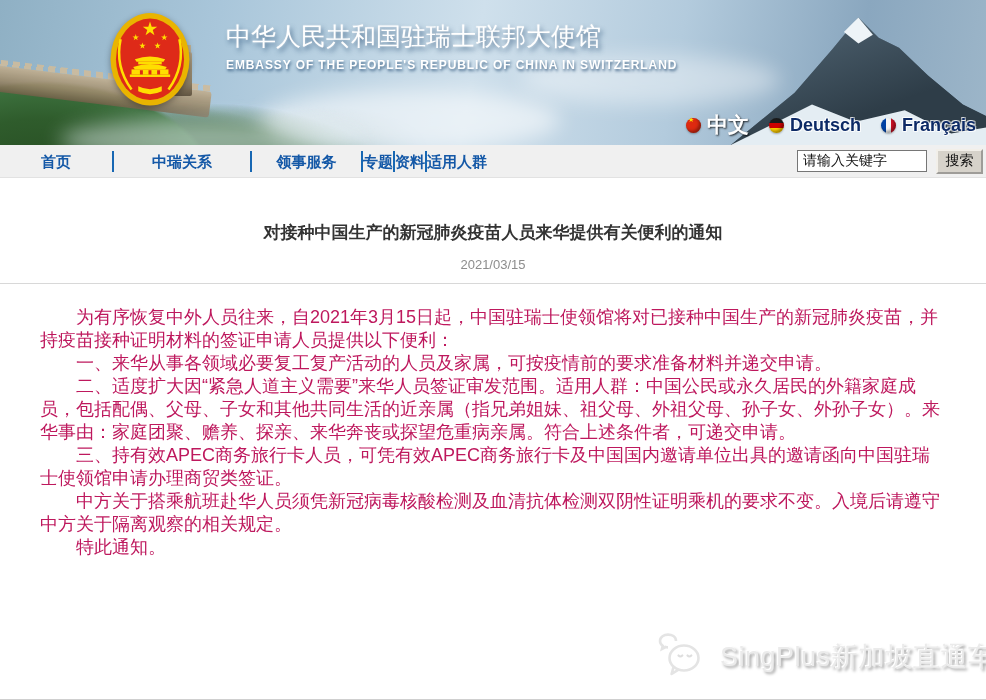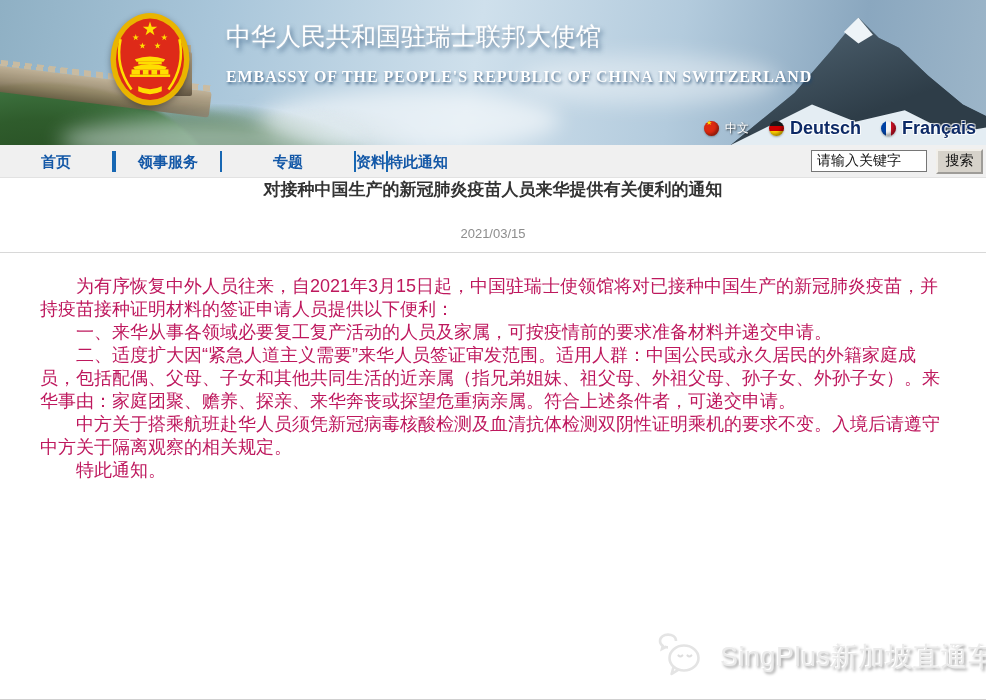--- a/index.html
+++ b/index.html
@@ -45,59 +45,59 @@
     clip-path:polygon(56% 12%, 61% 24%, 56% 30%, 51% 22%); }
   .mtn-snow2 { position:absolute; right:0; top:0; width:290px; height:145px; background:#e4edf3;
     clip-path:polygon(12% 100%, 40% 72%, 55% 84%, 72% 76%, 88% 92%, 100% 88%, 100% 100%); }
 
   .emblem { position:absolute; left:108px; top:9px; width:84px; height:104px;
     filter:drop-shadow(0 2px 3px rgba(0,0,0,.35)); }
 
   .banner-titles { position:absolute; left:226px; top:20px; width:600px; }
   .title-cn { font-size:25px; font-weight:normal; color:#ffffff; letter-spacing:0px; white-space:nowrap;
     text-shadow:2px 3px 5px rgba(30,70,110,.75), 0 0 2px rgba(255,255,255,.6); }
-  .title-en { margin-top:15px; font-size:16px; font-weight:bold; color:#ffffff; letter-spacing:0.9px; white-space:nowrap;
-    text-shadow:1px 2px 3px rgba(30,70,110,.8);font-family:Liberation Serif, serif; }
+  .title-en { margin-top:5px; font-size:12px; font-weight:bold; color:#ffffff; letter-spacing:0.9px; white-space:nowrap;
+    text-shadow:1px 2px 3px rgba(30,70,110,.8); }
 
   .langs { position:absolute; right:10px; bottom:6px; display:flex; align-items:center; gap:20px; }
   .lang { display:flex; align-items:center; gap:6px; cursor:pointer; }
   .flag { width:15px; height:15px; border-radius:50%; display:inline-block; position:relative;
     box-shadow:inset -2px -2px 3px rgba(0,0,0,.35), 0 1px 2px rgba(0,0,0,.3); }
   .flag-cn { background:#de2910; }
   .flag-cn::after { content:"★"; position:absolute; left:2px; top:-2px; font-size:7px; color:#ffde00; }
   .flag-de { background:linear-gradient(180deg,#1a1a1a 0 34%,#cc0000 34% 67%,#ffce00 67% 100%); }
   .flag-fr { background:linear-gradient(90deg,#0041a3 0 34%,#f4f4f4 34% 67%,#cc1126 67% 100%); }
-  .lang-label-cn { font-size:12px; font-weight:normal; color:#ffffff; text-shadow:1px 1px 2px rgba(0,0,0,.8); }
+  .lang-label-cn { font-size:21px; font-weight:bold; color:#ffffff; text-shadow:1px 1px 2px rgba(0,0,0,.8); }
   .lang-label-eu { font-size:18px; font-weight:bold; color:#0d2a66;
     text-shadow:-1px -1px 0 rgba(255,255,255,.8), 1px 1px 0 rgba(255,255,255,.8), 1px -1px 0 rgba(255,255,255,.6), -1px 1px 0 rgba(255,255,255,.6); }
 
   
   .nav { display:flex; align-items:center; height:33px; background:#f0f0f0; border-bottom:1px solid #e2e2e2; }
   .nav-item { color:#1458a7; font-weight:bold; font-size:15px; text-align:center; cursor:pointer; line-height:33px; }
   .nav-item:nth-of-type(1){ width:112px; }
   .nav-item:nth-of-type(2){ width:131px; }
   .nav-item:nth-of-type(3){ width:136px; }
   .nav-item:nth-of-type(4){ width:104px; }
   .nav-item:nth-of-type(5){ width:109px; }
   .nav-item:nth-of-type(6){ width:132px; }
   .nav-sep { width:2px; height:21px; background:#1767b3; }
   .nav-search { margin-left:auto; display:flex; align-items:center; gap:9px; padding-right:3px; }
-  .search-input { width:116px; height:22px; border:1px solid #767676; font-size:14px; padding:1px 5px;
+  .search-input { width:130px; height:22px; border:1px solid #767676; font-size:14px; padding:1px 5px;
     color:#111; background:#fff; font-family:inherit; }
   .search-btn { width:47px; height:25px; background:#d6d2ca; border:2px outset #f2efe9; font-size:14px;
     color:#111; cursor:pointer; font-family:inherit; }
 
   
   .breadcrumb { padding:21px 0 0 8px; font-size:14px; color:#1458a7; }
   .crumb { color:#1458a7; cursor:pointer; text-decoration:none; }
   .crumb-sep { color:#3a3a3a; margin:0 10px; font-size:13px; }
 
   
-  .article-title { text-align:center; font-size:17px; font-weight:bold; color:#333333; }
-  .article-date { margin-top:25px; text-align:center; font-size:13px; color:#8d8d8d; }
+  .article-title { margin-top:43px; text-align:center; font-size:17px; font-weight:bold; color:#333333; }
+  .article-date { margin-top:13px; text-align:center; font-size:13px; color:#8d8d8d; }
   .divider { margin-top:11px; border:none; border-top:1px solid #d8d8d8; height:0; }
 
   .article-body { padding:22px 40px 0 40px; font-size:18px; color:#be185d; line-height:23px; }
   .article-body p { text-indent:2em; margin:0; }
 
   
   .watermark { position:absolute; left:658px; top:633px; display:flex; align-items:center; gap:8px; pointer-events:none; }
   .wm-text { font-size:27px; color:#ebebeb; font-weight:normal; letter-spacing:0.5px; white-space:nowrap;
     text-shadow:-1px -1px 0 #ffffff, 2px 2px 3px #9f9f9f; }
 </style>
@@ -159,44 +159,46 @@
       <span class="lang">
         <span class="flag flag-fr"></span>
         <span class="lang-label-eu">Français</span>
       </span>
     </div>
   </header>
 
   <nav class="nav">
     <div class="nav-item">首页</div>
     <div class="nav-sep"></div>
+    <div class="nav-item">中瑞关系</div>
     <div class="nav-sep"></div>
     <div class="nav-item">领事服务</div>
     <div class="nav-sep"></div>
     <div class="nav-item">专题</div>
     <div class="nav-sep"></div>
     <div class="nav-item">资料</div>
     <div class="nav-sep"></div>
-    <div class="nav-item">特此通知</div>
+    <div class="nav-item">适用人群</div>
     <div class="nav-search">
       <input class="search-input" type="text" value="请输入关键字" style="">
       <button class="search-btn">搜索</button>
     </div>
   </nav>
 
 
   <main>
     <h1 class="article-title">对接种中国生产的新冠肺炎疫苗人员来华提供有关便利的通知</h1>
     <div class="article-date">2021/03/15</div>
     <hr class="divider">
 
     <div class="article-body">
       <p>为有序恢复中外人员往来，自2021年3月15日起，中国驻瑞士使领馆将对已接种中国生产的新冠肺炎疫苗，并持疫苗接种证明材料的签证申请人员提供以下便利：</p>
       <p>一、来华从事各领域必要复工复产活动的人员及家属，可按疫情前的要求准备材料并递交申请。</p>
       <p>二、适度扩大因“紧急人道主义需要”来华人员签证审发范围。适用人群：中国公民或永久居民的外籍家庭成员，包括配偶、父母、子女和其他共同生活的近亲属（指兄弟姐妹、祖父母、外祖父母、孙子女、外孙子女）。来华事由：家庭团聚、赡养、探亲、来华奔丧或探望危重病亲属。符合上述条件者，可递交申请。</p>
+      <p>三、持有效APEC商务旅行卡人员，可凭有效APEC商务旅行卡及中国国内邀请单位出具的邀请函向中国驻瑞士使领馆申请办理商贸类签证。</p>
       <p>中方关于搭乘航班赴华人员须凭新冠病毒核酸检测及血清抗体检测双阴性证明乘机的要求不变。入境后请遵守中方关于隔离观察的相关规定。</p>
       <p>特此通知。</p>
 
     </div>
   </main>
 
   <div class="watermark">
     <svg width="54" height="48" viewBox="0 0 54 48">
       <g fill="none" stroke="#e4e4e4" stroke-width="2.6">
         <path d="M18,8 C18,3.6 13.9,1.6 10,1.6 C6.1,1.6 2,3.9 2,8 C2,10.2 3.2,11.8 4.8,12.9 L4,16 L7.6,14 C8.4,14.2 9.2,14.4 10,14.4"></path>

